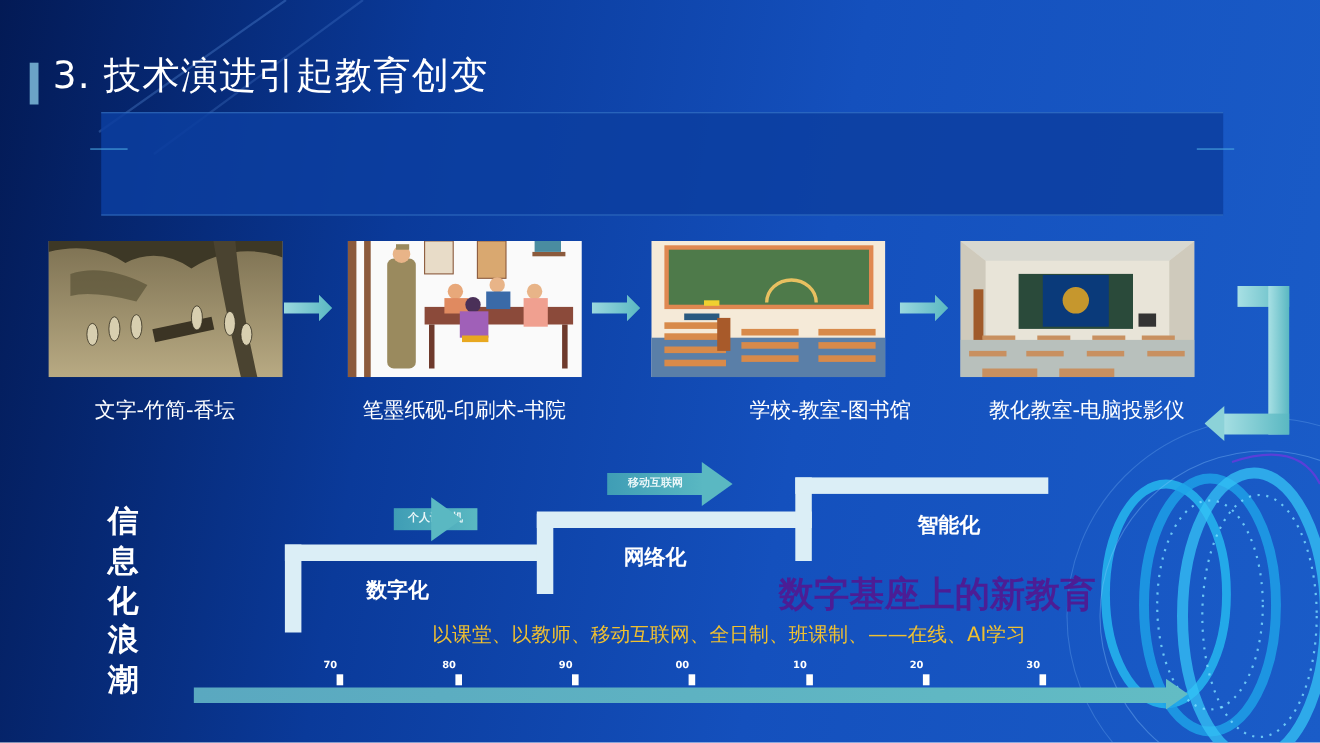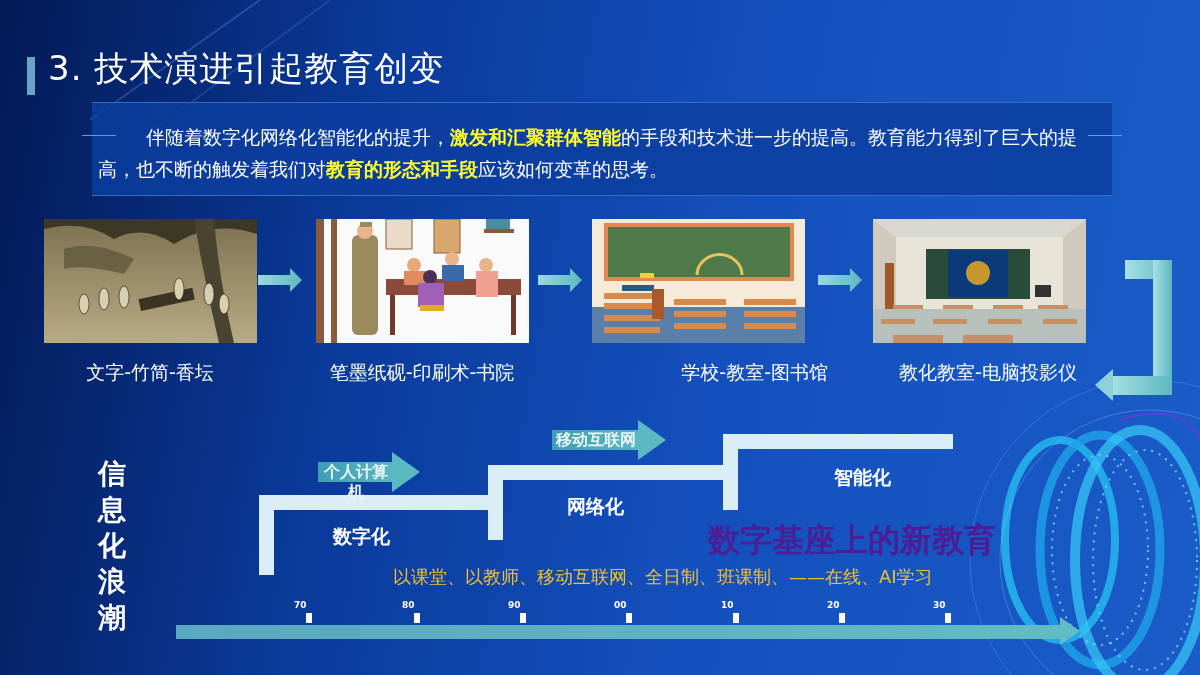--- a/index.html
+++ b/index.html
@@ -47,21 +47,21 @@
 
   .wave-title {
     position:absolute; left:92px; top:456px; width:40px;
     font-size:28px; font-weight:bold; line-height:36px; color:#fff; text-align:center;
   }
   .step-label { position:absolute; font-size:19px; font-weight:bold; color:#fff; }
   .tag-arrow { position:absolute; height:40px; }
   .tag-arrow .body {
     position:absolute; left:0; top:10px; height:20px;
     background: linear-gradient(90deg,#3f9db5,#5ab8c2);
-    font-size:16px; font-weight:bold; color:#eaf6f8; line-height:20px; text-align:center;
+    font-size:10px; font-weight:bold; color:#eaf6f8; line-height:20px; text-align:center;
   }
   .tag-arrow .head {
     position:absolute; top:0; width:0; height:0;
     border-top:20px solid transparent; border-bottom:20px solid transparent;
     border-left:28px solid #5ab8c2;
   }
   .new-edu {
     position:absolute; left:708px; top:519px; font-size:32px; font-weight:bold; color:#4c1d95;
   }
   .sub-edu {
@@ -87,21 +87,20 @@
     <path d="M1120 420 Q1180 400 1200 440" stroke="#5a3fd8" stroke-width="2"></path>
   </g>
 </svg>
 
 <div class="title-bar"></div>
 <div class="title">3. 技术演进引起教育创变</div>
 
 <div class="intro-box">
   <div class="line-deco-l"></div>
   <div class="line-deco-r"></div>
-  <p class="intro-text"><span>伴随着数字化网络化智能化的提升，</span><span class="hl">激发和汇聚群体智能</span><span>的手段和技术进一步的提高。教育能力得到了巨大的提高，也不断的触发着我们对</span><span class="hl">教育的形态和手段</span><span>应该如何变革的思考。</span></p>
 </div>
 
 <div class="stage-img" style="left:44px;top:219px;">
   <svg width="213" height="124" viewBox="0 0 213 124">
     <rect width="213" height="124" fill="#a89a75"></rect>
     <rect width="213" height="124" fill="url(#g1)"></rect>
     <defs>
         <linearGradient id="g1" x1="0" y1="0" x2="0" y2="1">
           <stop offset="0" stop-color="#7d7152"></stop>
           <stop offset="1" stop-color="#b8aa83"></stop>
@@ -253,21 +252,21 @@
     <rect x="723" y="434" width="15" height="76"></rect>
     <rect x="723" y="434" width="230" height="15"></rect>
   </g>
 </svg>
 
 <div class="step-label" style="left:333px;top:524px;">数字化</div>
 <div class="step-label" style="left:567px;top:494px;">网络化</div>
 <div class="step-label" style="left:834px;top:465px;">智能化</div>
 
 <div class="tag-arrow" style="left:318px;top:452px;width:102px;">
-  <div class="body" style="width:76px;">个人计算机</div>
+  <div class="body" style="width:76px;margin-left:40px;">个人计算机</div>
   <div class="head" style="left:74px;"></div>
 </div>
 <div class="tag-arrow" style="left:552px;top:420px;width:115px;">
   <div class="body" style="width:88px;">移动互联网</div>
   <div class="head" style="left:86px;"></div>
 </div>
 
 <div class="new-edu">数字基座上的新教育</div>
 <div class="sub-edu">以课堂、以教师、移动互联网、全日制、班课制、——在线、AI学习</div>
 

